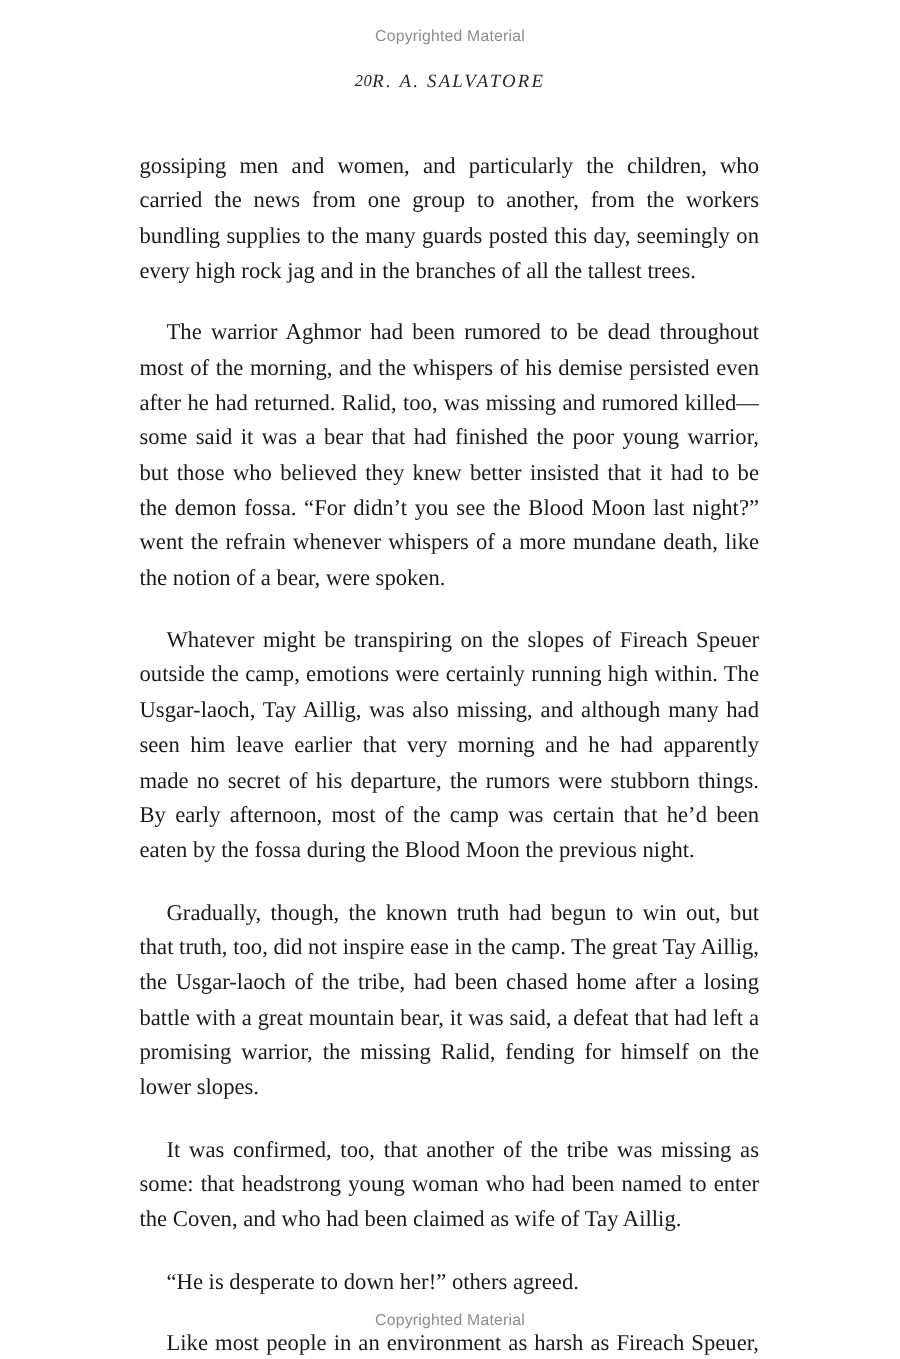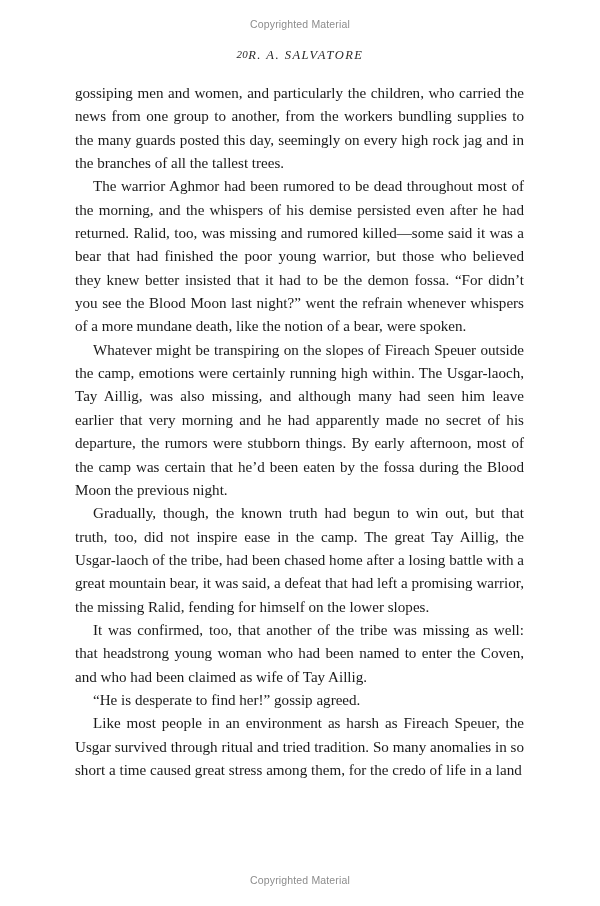--- a/index.html
+++ b/index.html
@@ -71,21 +71,21 @@
     left: 75px;
     top: 82px;
     width: 449px;
     font-size: 15.1px;
     line-height: 23.35px;
     text-align: justify;
     text-justify: inter-word;
     hyphens: none;
   }
   .textblock p {
-    margin: 0;
+    margin: 18px;
     text-indent: 18px;
   }
   .textblock p.no-indent {
     text-indent: 0;
   }
   .textblock p:last-child {
     text-align: justify;
   }
 </style>
 </head>
@@ -97,20 +97,20 @@
 
   <div class="running-head">
     <span class="folio">20</span><span class="rh-title">R. A. SALVATORE</span>
   </div>
 
   <div class="textblock">
     <p class="no-indent">gossiping men and women, and particularly the children, who carried the news from one group to another, from the workers bundling supplies to the many guards posted this day, seemingly on every high rock jag and in the branches of all the tallest trees.</p>
     <p>The warrior Aghmor had been rumored to be dead throughout most of the morning, and the whispers of his demise persisted even after he had returned. Ralid, too, was missing and rumored killed—some said it was a bear that had finished the poor young warrior, but those who believed they knew better insisted that it had to be the demon fossa. “For didn’t you see the Blood Moon last night?” went the refrain whenever whispers of a more mundane death, like the notion of a bear, were spoken.</p>
     <p>Whatever might be transpiring on the slopes of Fireach Speuer outside the camp, emotions were certainly running high within. The Usgar-laoch, Tay Aillig, was also missing, and although many had seen him leave earlier that very morning and he had apparently made no secret of his departure, the rumors were stubborn things. By early afternoon, most of the camp was certain that he’d been eaten by the fossa during the Blood Moon the previous night.</p>
     <p>Gradually, though, the known truth had begun to win out, but that truth, too, did not inspire ease in the camp. The great Tay Aillig, the Usgar-laoch of the tribe, had been chased home after a losing battle with a great mountain bear, it was said, a defeat that had left a promising warrior, the missing Ralid, fending for himself on the lower slopes.</p>
-    <p>It was confirmed, too, that another of the tribe was missing as well: that headstrong young woman who had been named to enter the Coven, and who had been claimed as wife of Tay Aillig.</p>
-    <p>“He is desperate to find her!” gossip agreed.</p>
+    <p>It was confirmed, too, that another of the tribe was missing as some: that headstrong young woman who had been named to enter the Coven, and who had been claimed as wife of Tay Aillig.</p>
+    <p>“He is desperate to down her!” others agreed.</p>
     <p>Like most people in an environment as harsh as Fireach Speuer, the Usgar survived through ritual and tried tradition. So many anomalies in so short a time caused great stress among them, for the credo of life in a land</p>
   </div>
 
   <div class="watermark watermark-bottom">Copyrighted Material</div>
 
 </div>
 
 </body></html>

